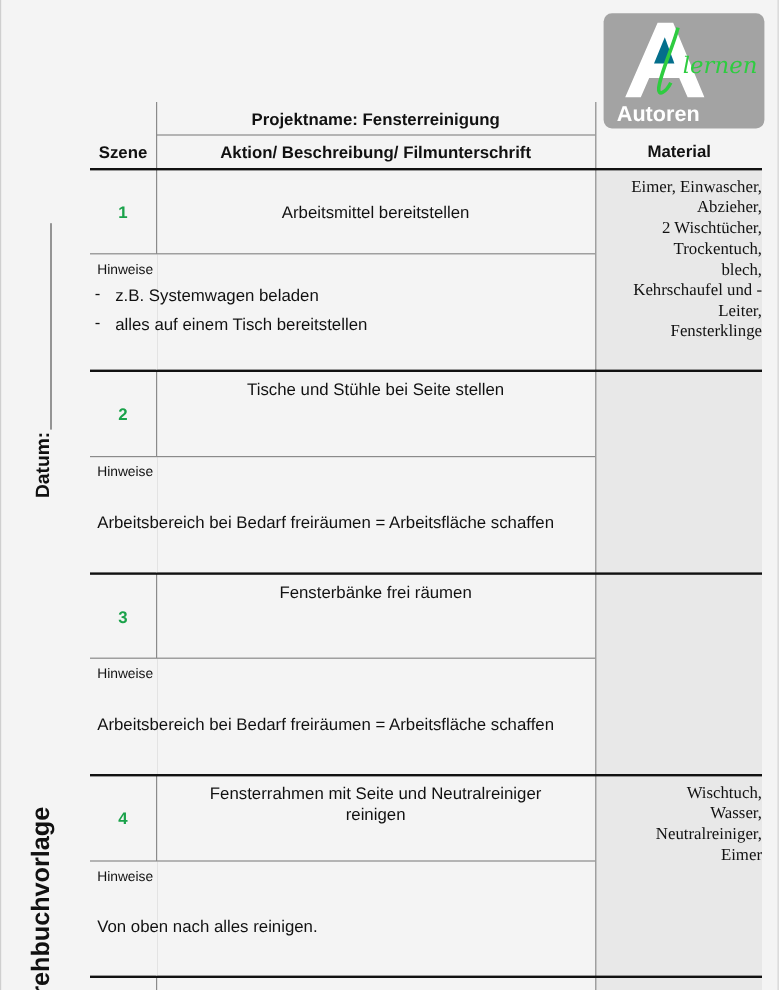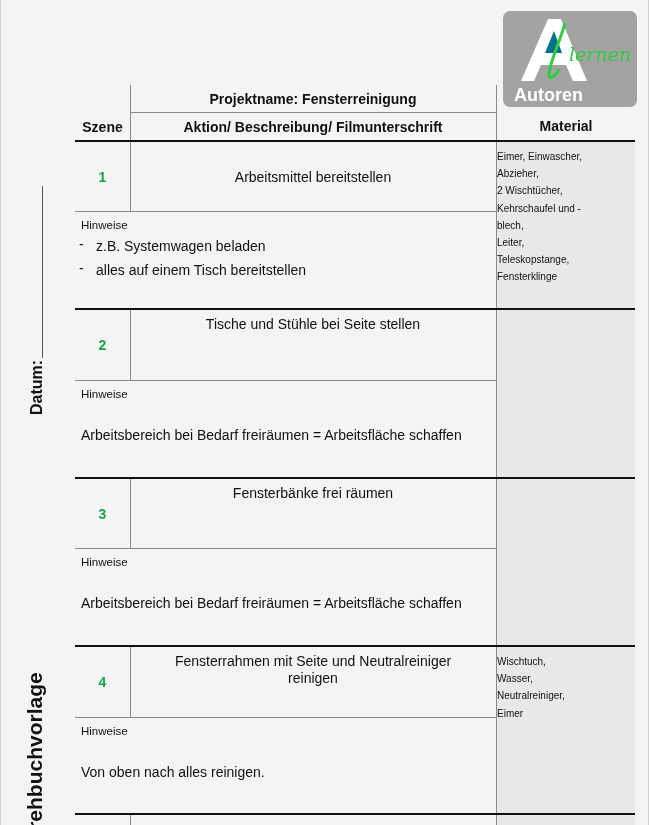--- a/index.html
+++ b/index.html
@@ -54,21 +54,21 @@
   .material-col {
     position: absolute; left: 496px; top: 142px; width: 138px; height: 683px; background: #e8e8e8;
   }
 
   .txt { position: absolute; font-size: 14px; line-height: 17px; }
   .center { text-align: center; }
   .bold { font-weight: bold; }
   .green { color: #1aa24a; font-weight: bold; }
   .hin { font-size: 11.5px; font-weight: normal; }
   .bullet { position: absolute; font-size: 14px; }
-  .mat { position: absolute; left: 496px; width: 138px; text-align: left; font-size: 10px; line-height: 17.2px; }
+  .mat { position: absolute; left: 496px; width: 138px; text-align: right; font-size: 14px; line-height: 17.2px; font-family: Liberation Serif, serif; }
 </style>
 </head>
 <body>
 
 <div class="page-edge"></div>
 
 <div class="side-label datum">
   <span>Datum:</span>
   <span class="line"></span>
 </div>
@@ -117,24 +117,24 @@
   <div class="txt center" style="left:129px; top:169px; width:366px;">Arbeitsmittel bereitstellen</div>
   <div class="txt hin" style="left:80px; top:217px;">Hinweise</div>
   <div class="bullet" style="left:78px; top:236px;">-</div>
   <div class="txt" style="left:95px; top:238px;text-align:center;">z.B. Systemwagen beladen</div>
   <div class="bullet" style="left:78px; top:260px;">-</div>
   <div class="txt" style="left:95px; top:262px;">alles auf einem Tisch bereitstellen</div>
   <div class="mat" style="top:148px;">
     <div>Eimer, Einwascher,</div>
     <div>Abzieher,</div>
     <div>2 Wischtücher,</div>
+    <div>Trockentuch,</div>
+    <div>blech,</div>
     <div>Kehrschaufel und -</div>
-    <div>blech,</div>
     <div>Leiter,</div>
-    <div>Teleskopstange,</div>
     <div>Fensterklinge</div>
   </div>
 </div>
 
 <div>
   <div class="txt center green" style="left:74px; top:337px; width:55px;">2</div>
   <div class="txt center" style="left:129px; top:316px; width:366px;">Tische und Stühle bei Seite stellen</div>
   <div class="txt hin" style="left:80px; top:386px;">Hinweise</div>
   <div class="txt" style="left:80px; top:427px;">Arbeitsbereich bei Bedarf freiräumen = Arbeitsfläche schaffen</div>
 </div>

